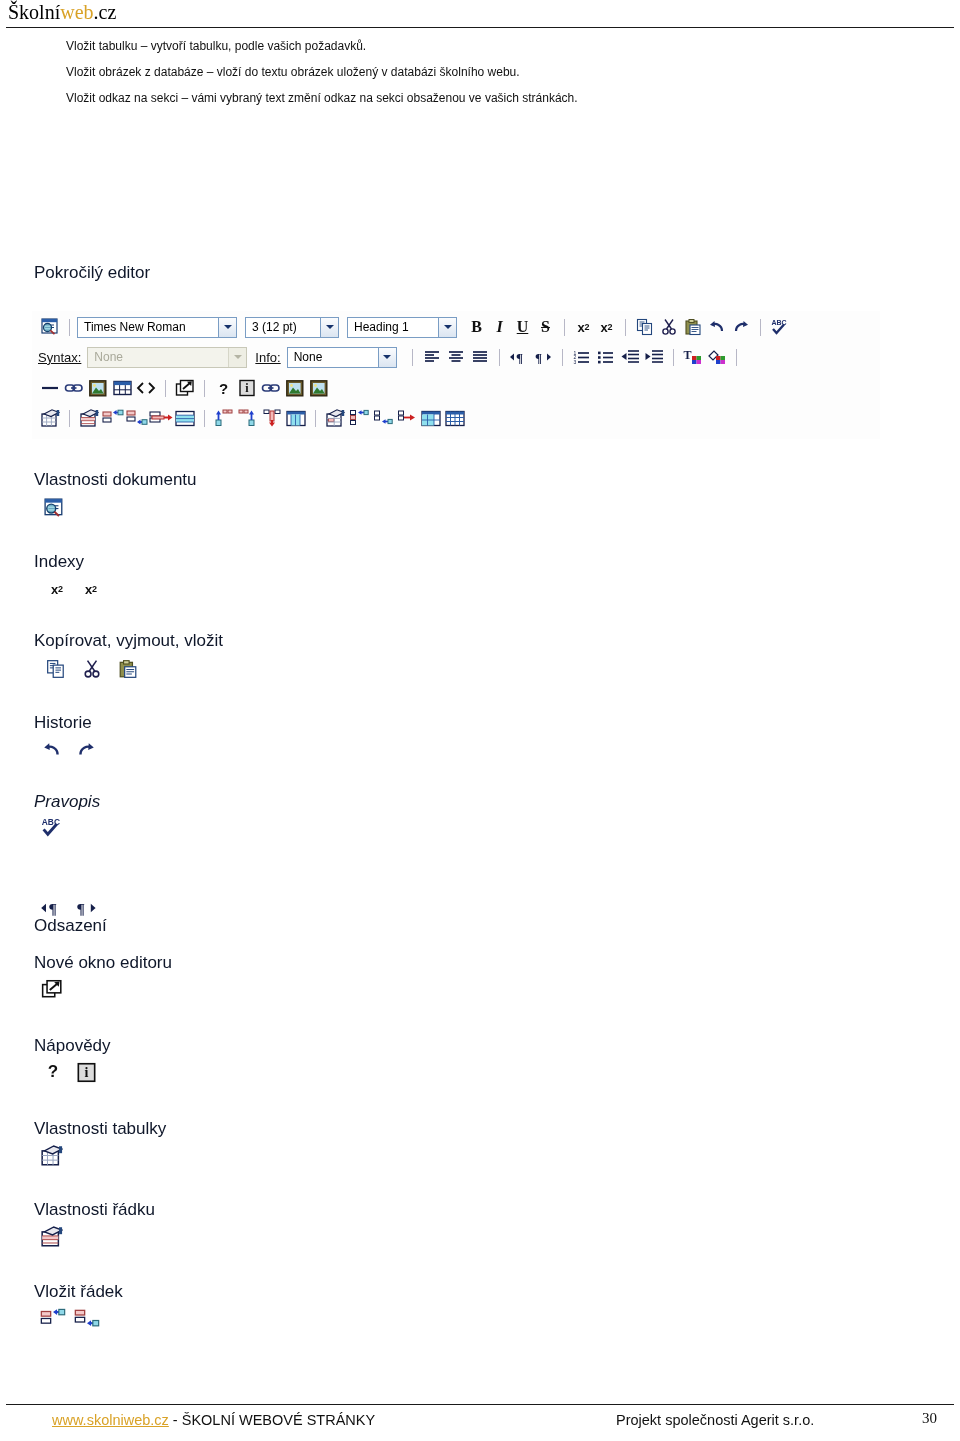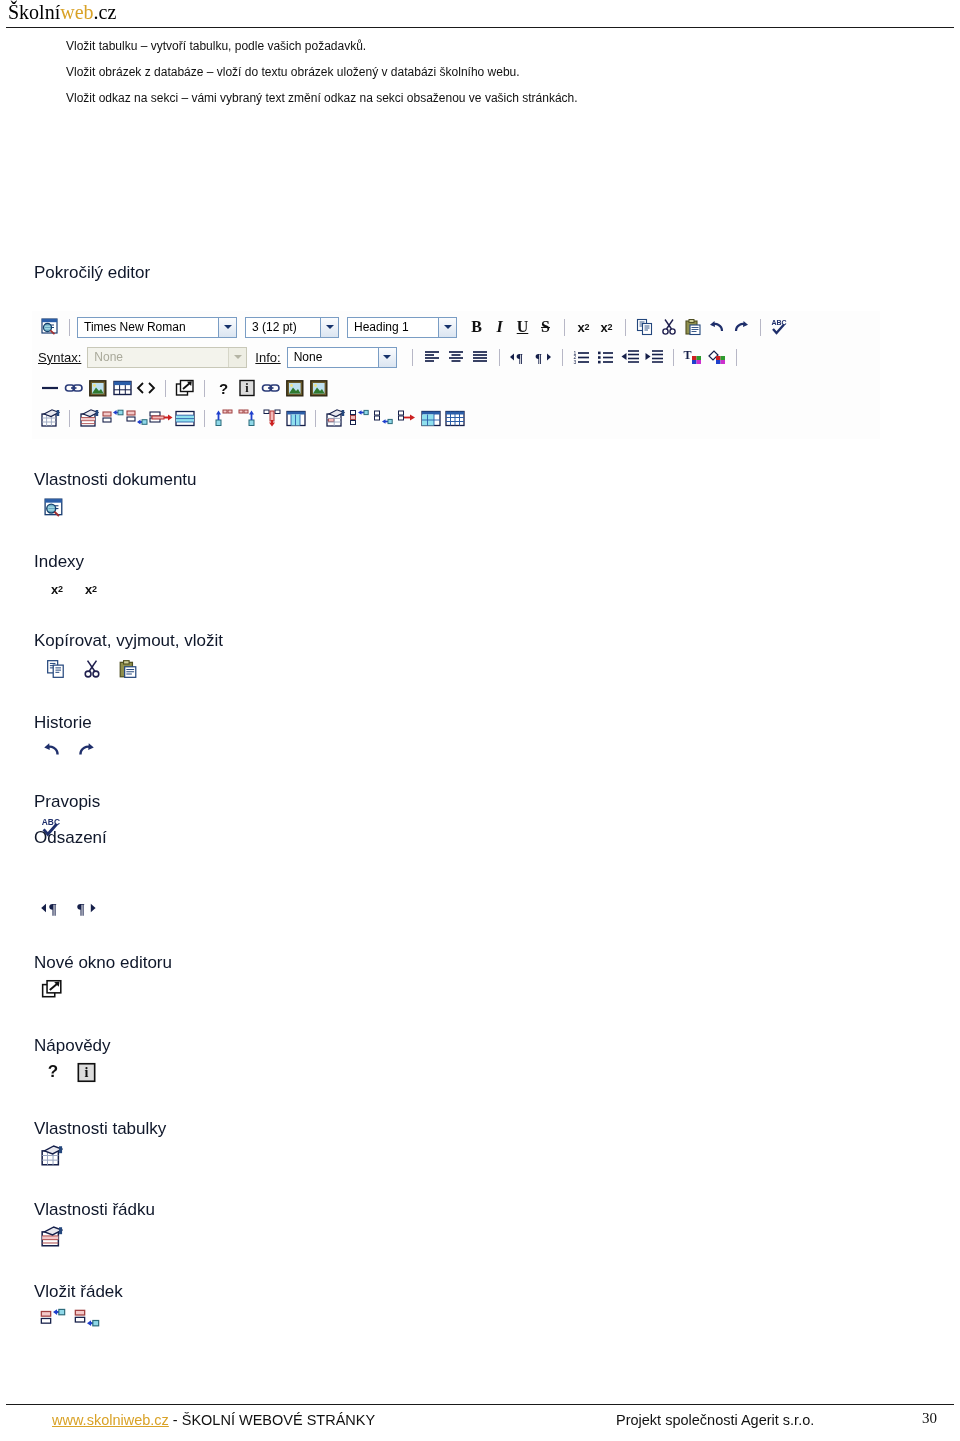--- a/index.html
+++ b/index.html
@@ -813,31 +813,31 @@
     </svg>
   </span>
   <span class="ico" style="margin-left:6px;">
     <svg width="22" height="20" viewBox="0 0 18 18">
       <path d="M4 13 C4 7, 10 5, 13.5 6.5" fill="none" stroke="#1f2f6b" stroke-width="2.2"></path>
       <path d="M11.5 3 L16 6.8 L11 9 Z" fill="#1f2f6b"></path>
     </svg>
   </span>
 </div>
 
-<div class="sec-label" style="left:34px; top:792px;">Pravopis</div>
+<div class="sec-label" style="left:34px; top:792px;font-style:italic;">Pravopis</div>
 <div class="icon-row" style="left:38px; top:815px;">
   <span class="ico">
     <svg width="24" height="22" viewBox="0 0 20 18">
       <text x="1.5" y="7" font-family="Liberation Sans, sans-serif" font-size="7" font-weight="bold" fill="#1f2f6b">ABC</text>
       <path d="M3 11 L6.5 15 L14 6.5" fill="none" stroke="#1f2f6b" stroke-width="2.4"></path>
     </svg>
   </span>
 </div>
 
-<div class="sec-label" style="left:34px; top:828px;">Odsazení</div>
+<div class="sec-label" style="left:34px; top:916px;">Odsazení</div>
 <div class="icon-row" style="left:38px; top:896px;">
   <span class="ico">
     <svg width="24" height="20" viewBox="0 0 20 16">
       <path d="M1 8 L5 4.5 L5 11.5 Z" fill="#16204a"></path>
       <text x="7" y="13" font-family="Liberation Serif, serif" font-size="13" font-weight="bold" fill="#16204a">¶</text>
     </svg>
   </span>
   <span class="ico" style="margin-left:6px;">
     <svg width="24" height="20" viewBox="0 0 20 16">
       <text x="2" y="13" font-family="Liberation Serif, serif" font-size="13" font-weight="bold" fill="#16204a">¶</text>

